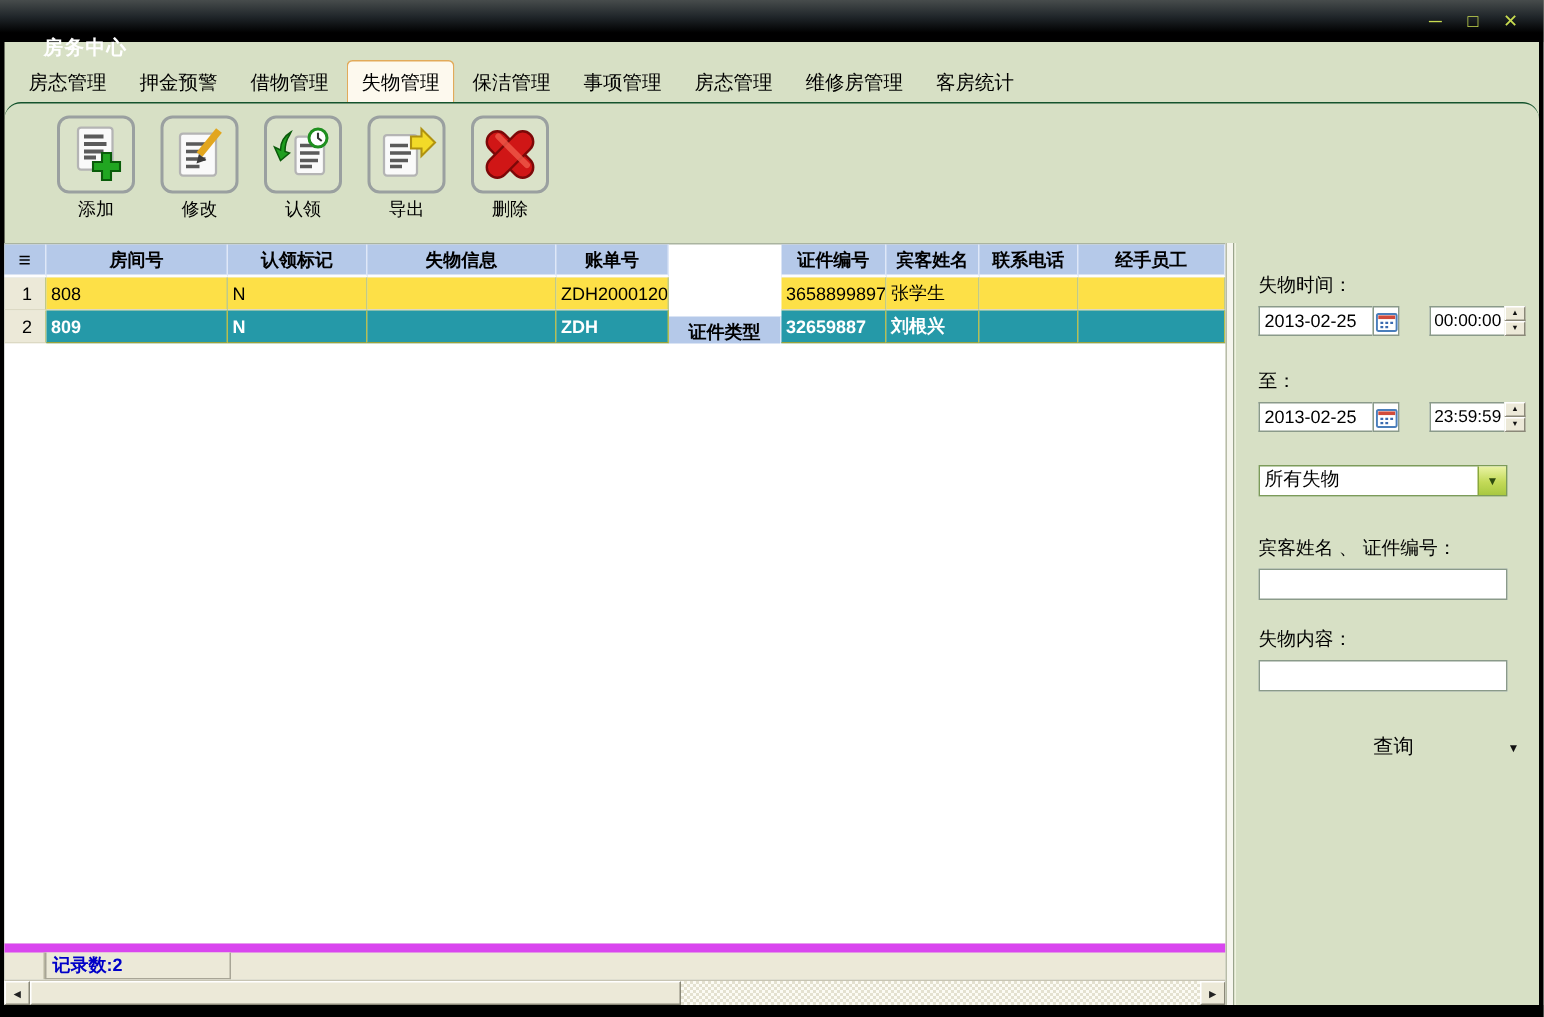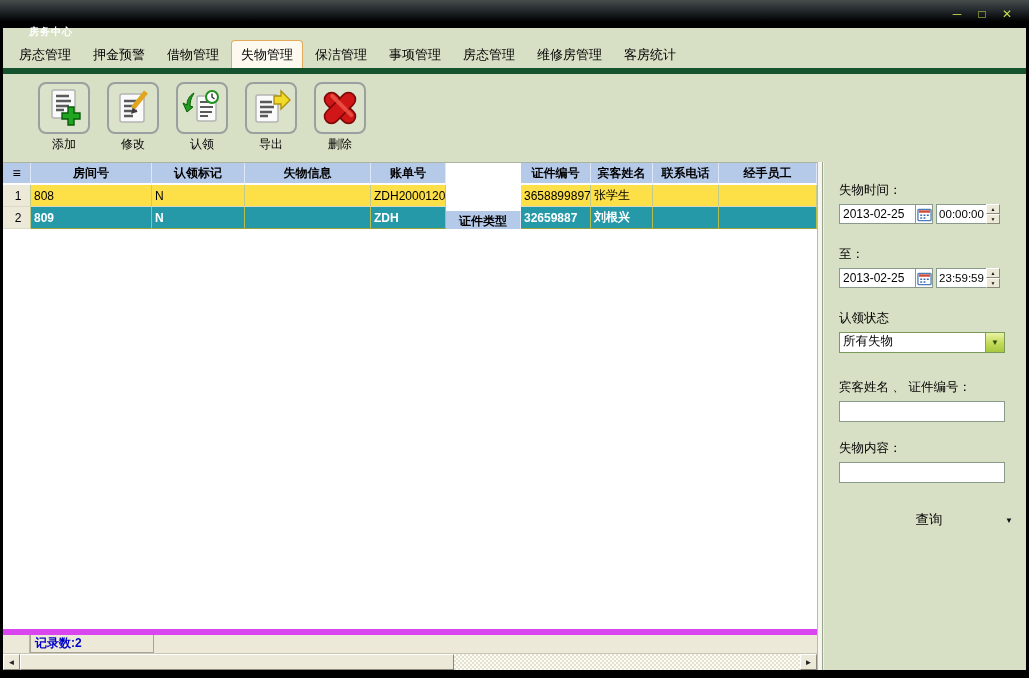--- a/index.html
+++ b/index.html
@@ -3,31 +3,31 @@
 <meta charset="utf-8">
 <style>
   * { margin:0; padding:0; box-sizing:border-box; }
   html,body { width:1029px; height:678px; }
   body { font-family:"Liberation Sans","DejaVu Sans",sans-serif; font-size:12px; color:#000; background:#000; overflow:hidden; }
 
   .window { width:1029px; height:678px; background:#d7e0c5; border-left:3px solid #000; border-right:3px solid #000; border-bottom:8px solid #000; display:flex; flex-direction:column; }
 
   
   .titlebar { height:28px; margin:0 -3px; background:linear-gradient(180deg,#474c4c 0%,#20262a 40%,#000 78%); display:flex; align-items:center; position:relative; flex:0 0 auto; }
-  .titlebar .title { color:#fff; font-weight:bold; font-size:10px; padding-left:29px; letter-spacing:1px;margin-top:36px; }
+  .titlebar .title { color:#fff; font-weight:bold; font-size:13px; padding-left:29px; letter-spacing:1px;margin-top:36px; }
   .win-controls { position:absolute; right:14px; top:0; height:28px; display:flex; align-items:center; gap:9px; }
   .win-btn { color:#c8dc50; font-weight:bold; font-size:12px; width:16px; text-align:center; cursor:default; line-height:14px; }
 
   
   .tabstrip { height:40px; padding:14px 6px 0 6px; display:flex; align-items:flex-end; gap:2px; flex:0 0 auto; }
   .tab { padding:5px 9px 4px 9px; font-size:13px; white-space:nowrap; border:1px solid transparent; border-bottom:none; border-radius:4px 4px 0 0; cursor:default; }
   .tab.active { background:#fdf9ee; border-color:#e2aa5a; }
 
   
-  .toolbar { height:94px; border-top:6px solid #14532d; padding:8px 0 0 32px; display:flex; gap:11px; flex:0 0 auto; }
+  .toolbar { height:94px; border-top:1px solid #14532d; padding:8px 0 0 32px; display:flex; gap:11px; flex:0 0 auto;border-radius:11px; }
   .tool-btn { width:58px; display:flex; flex-direction:column; align-items:center; cursor:default; }
   .tool-frame { width:52px; height:52px; border:2px solid #9aa0a0; border-radius:8px; display:flex; align-items:center; justify-content:center; background:rgba(255,255,255,0.08); }
   .tool-label { margin-top:2px; font-size:12px; }
 
   
   .main-row { flex:1 1 auto; display:flex; min-height:0; }
 
   .grid-area { width:814px; background:#fff; display:flex; flex-direction:column; border-top:1px solid #aab4a0; }
   .trow { display:flex; flex:0 0 22px; height:22px; }
   .cell { height:22px; overflow:hidden; white-space:nowrap; display:flex; align-items:center; }
@@ -50,21 +50,21 @@
   .scroll-track { flex:1; background-color:#fcfbf4; background-image:conic-gradient(#e4e1d0 25%, transparent 0 50%, #e4e1d0 0 75%, transparent 0); background-size:4px 4px; }
 
   .splitter { width:6px; background:#f6f6ee; border-left:1px solid #b8bca8; border-right:1px solid #9aa48c; }
 
   
   .panel { flex:1; background:#d7e0c5; border-left:1px solid #eef2de; padding:20px 0 0 15px; }
   .panel .label { font-size:12.5px; margin-bottom:5px; }
   .field-row { display:flex; align-items:center; margin-bottom:0; }
   .date-box { width:76px; height:20px; background:#fff; border:1px solid #8a9a8a; border-right:none; display:flex; align-items:center; padding-left:3px; font-size:12px; }
   .cal-btn { width:18px; height:20px; background:#fff; border:1px solid #8a9a8a; display:flex; align-items:center; justify-content:center; }
-  .time-box { width:50px; height:20px; background:#fff; border:1px solid #8a9a8a; border-right:none; margin-left:3px; display:flex; align-items:center; justify-content:center; font-size:11.5px; }
+  .time-box { width:50px; height:20px; background:#fff; border:1px solid #8a9a8a; border-right:none; margin-left:20px; display:flex; align-items:center; justify-content:center; font-size:11.5px; }
   .spinner { width:14px; height:20px; display:flex; flex-direction:column; }
   .spin-btn { flex:1; background:#ece9d8; border:1px solid #fff; border-right-color:#8a8878; border-bottom-color:#8a8878; font-size:5px; line-height:4px; display:flex; align-items:center; justify-content:center; color:#111; }
   .gap18{height:18px;} .gap22{height:22px;} .gap26{height:26px;}
   .dropdown { width:166px; height:21px; background:#fff; border:1px solid #7c9b5a; display:flex; align-items:flex-start; }
   .dropdown .dd-value { flex:1; padding-left:3px; font-size:12.5px; }
   .dd-btn { width:19px; height:19px; background:linear-gradient(180deg,#e9f3a4 0%,#c3da58 55%,#a8c840 100%); border-left:1px solid #8aa83a; display:flex; align-items:center; justify-content:center; font-size:8px; color:#2d4a0e; }
   .text-input { width:166px; height:21px; background:#fff; border:1px solid #8a9a8a; font-family:inherit; font-size:12px; padding:0 3px; }
   .query-row { width:180px; position:relative; height:22px; margin-top:26px; display:flex; align-items:center; justify-content:center; cursor:default; }
   .query-label { font-size:13.5px; }
   .query-arrow { position:absolute; right:6px; font-size:8px; color:#111; }
@@ -279,21 +279,20 @@
           </svg>
         </div>
         <div class="time-box">23:59:59</div>
         <div class="spinner">
           <div class="spin-btn">▲</div>
           <div class="spin-btn">▼</div>
         </div>
       </div>
 
       <div class="gap22"></div>
-      <div class="label">认领状态</div>
       <div class="dropdown">
         <span class="dd-value">所有失物</span>
         <span class="dd-btn">▼</span>
       </div>
 
       <div class="gap26"></div>
       <div class="label">宾客姓名 、 证件编号：</div>
       <input class="text-input" type="text" value="" style="">
 
       <div class="gap18"></div>

